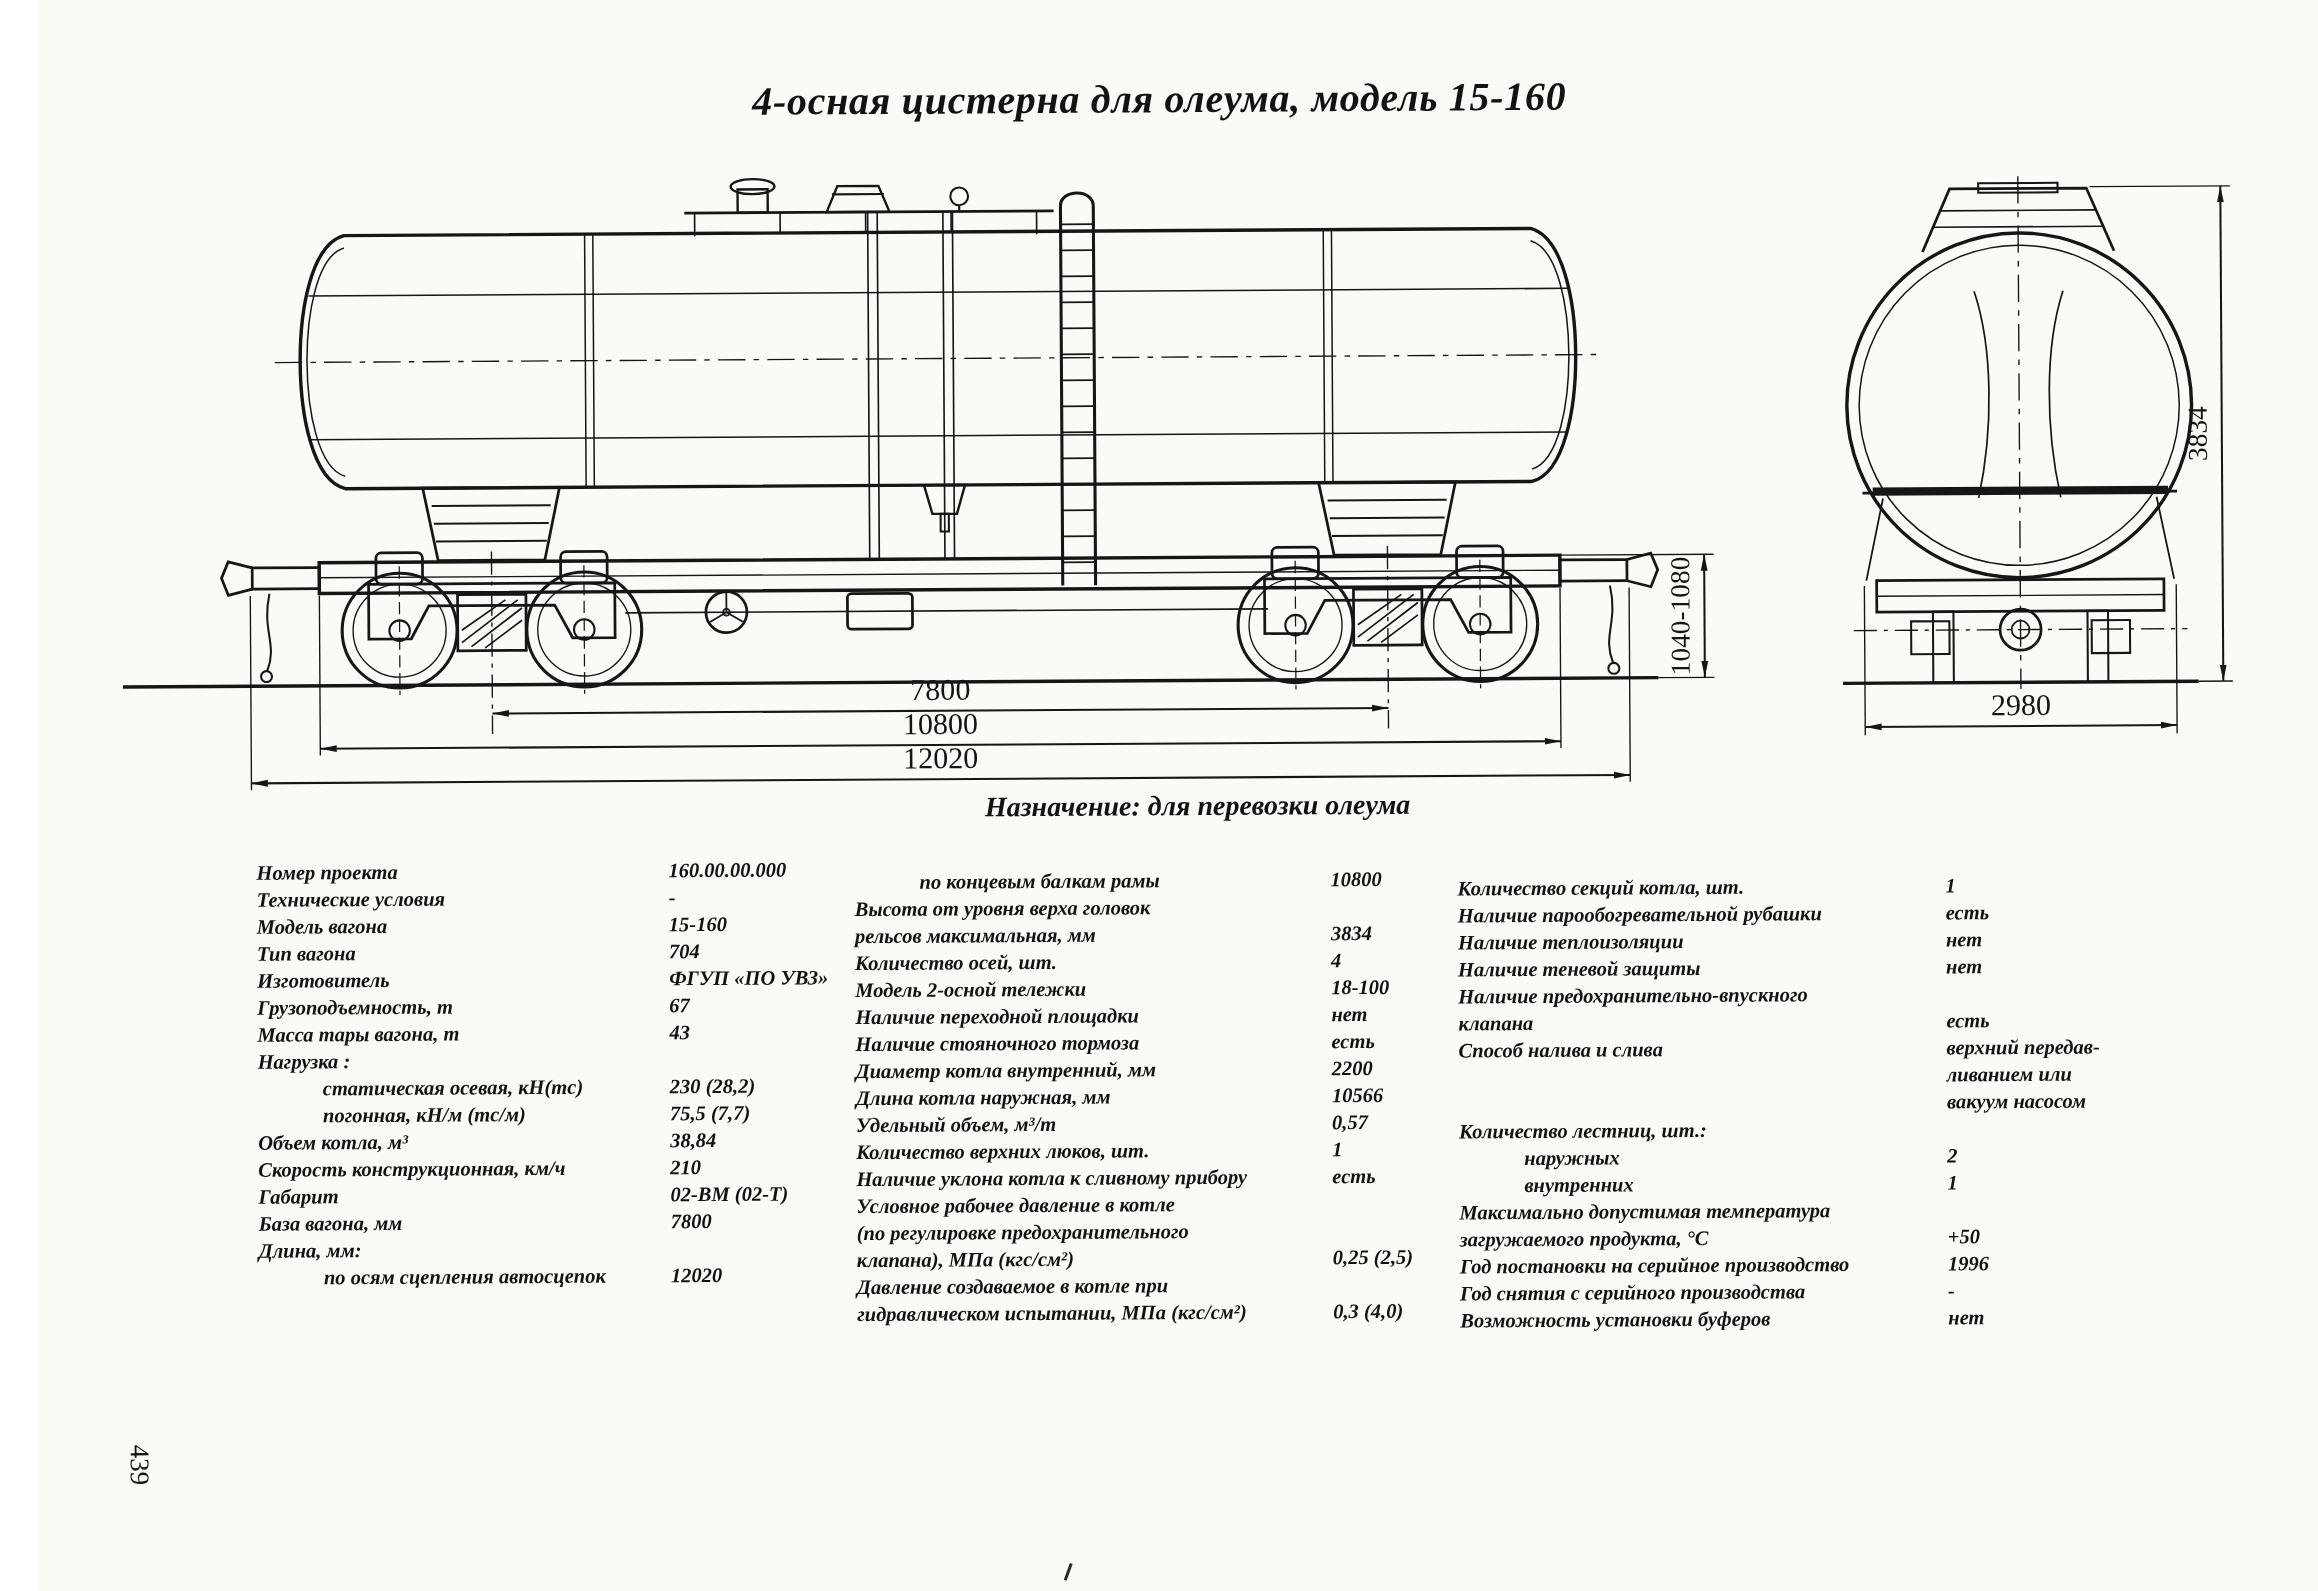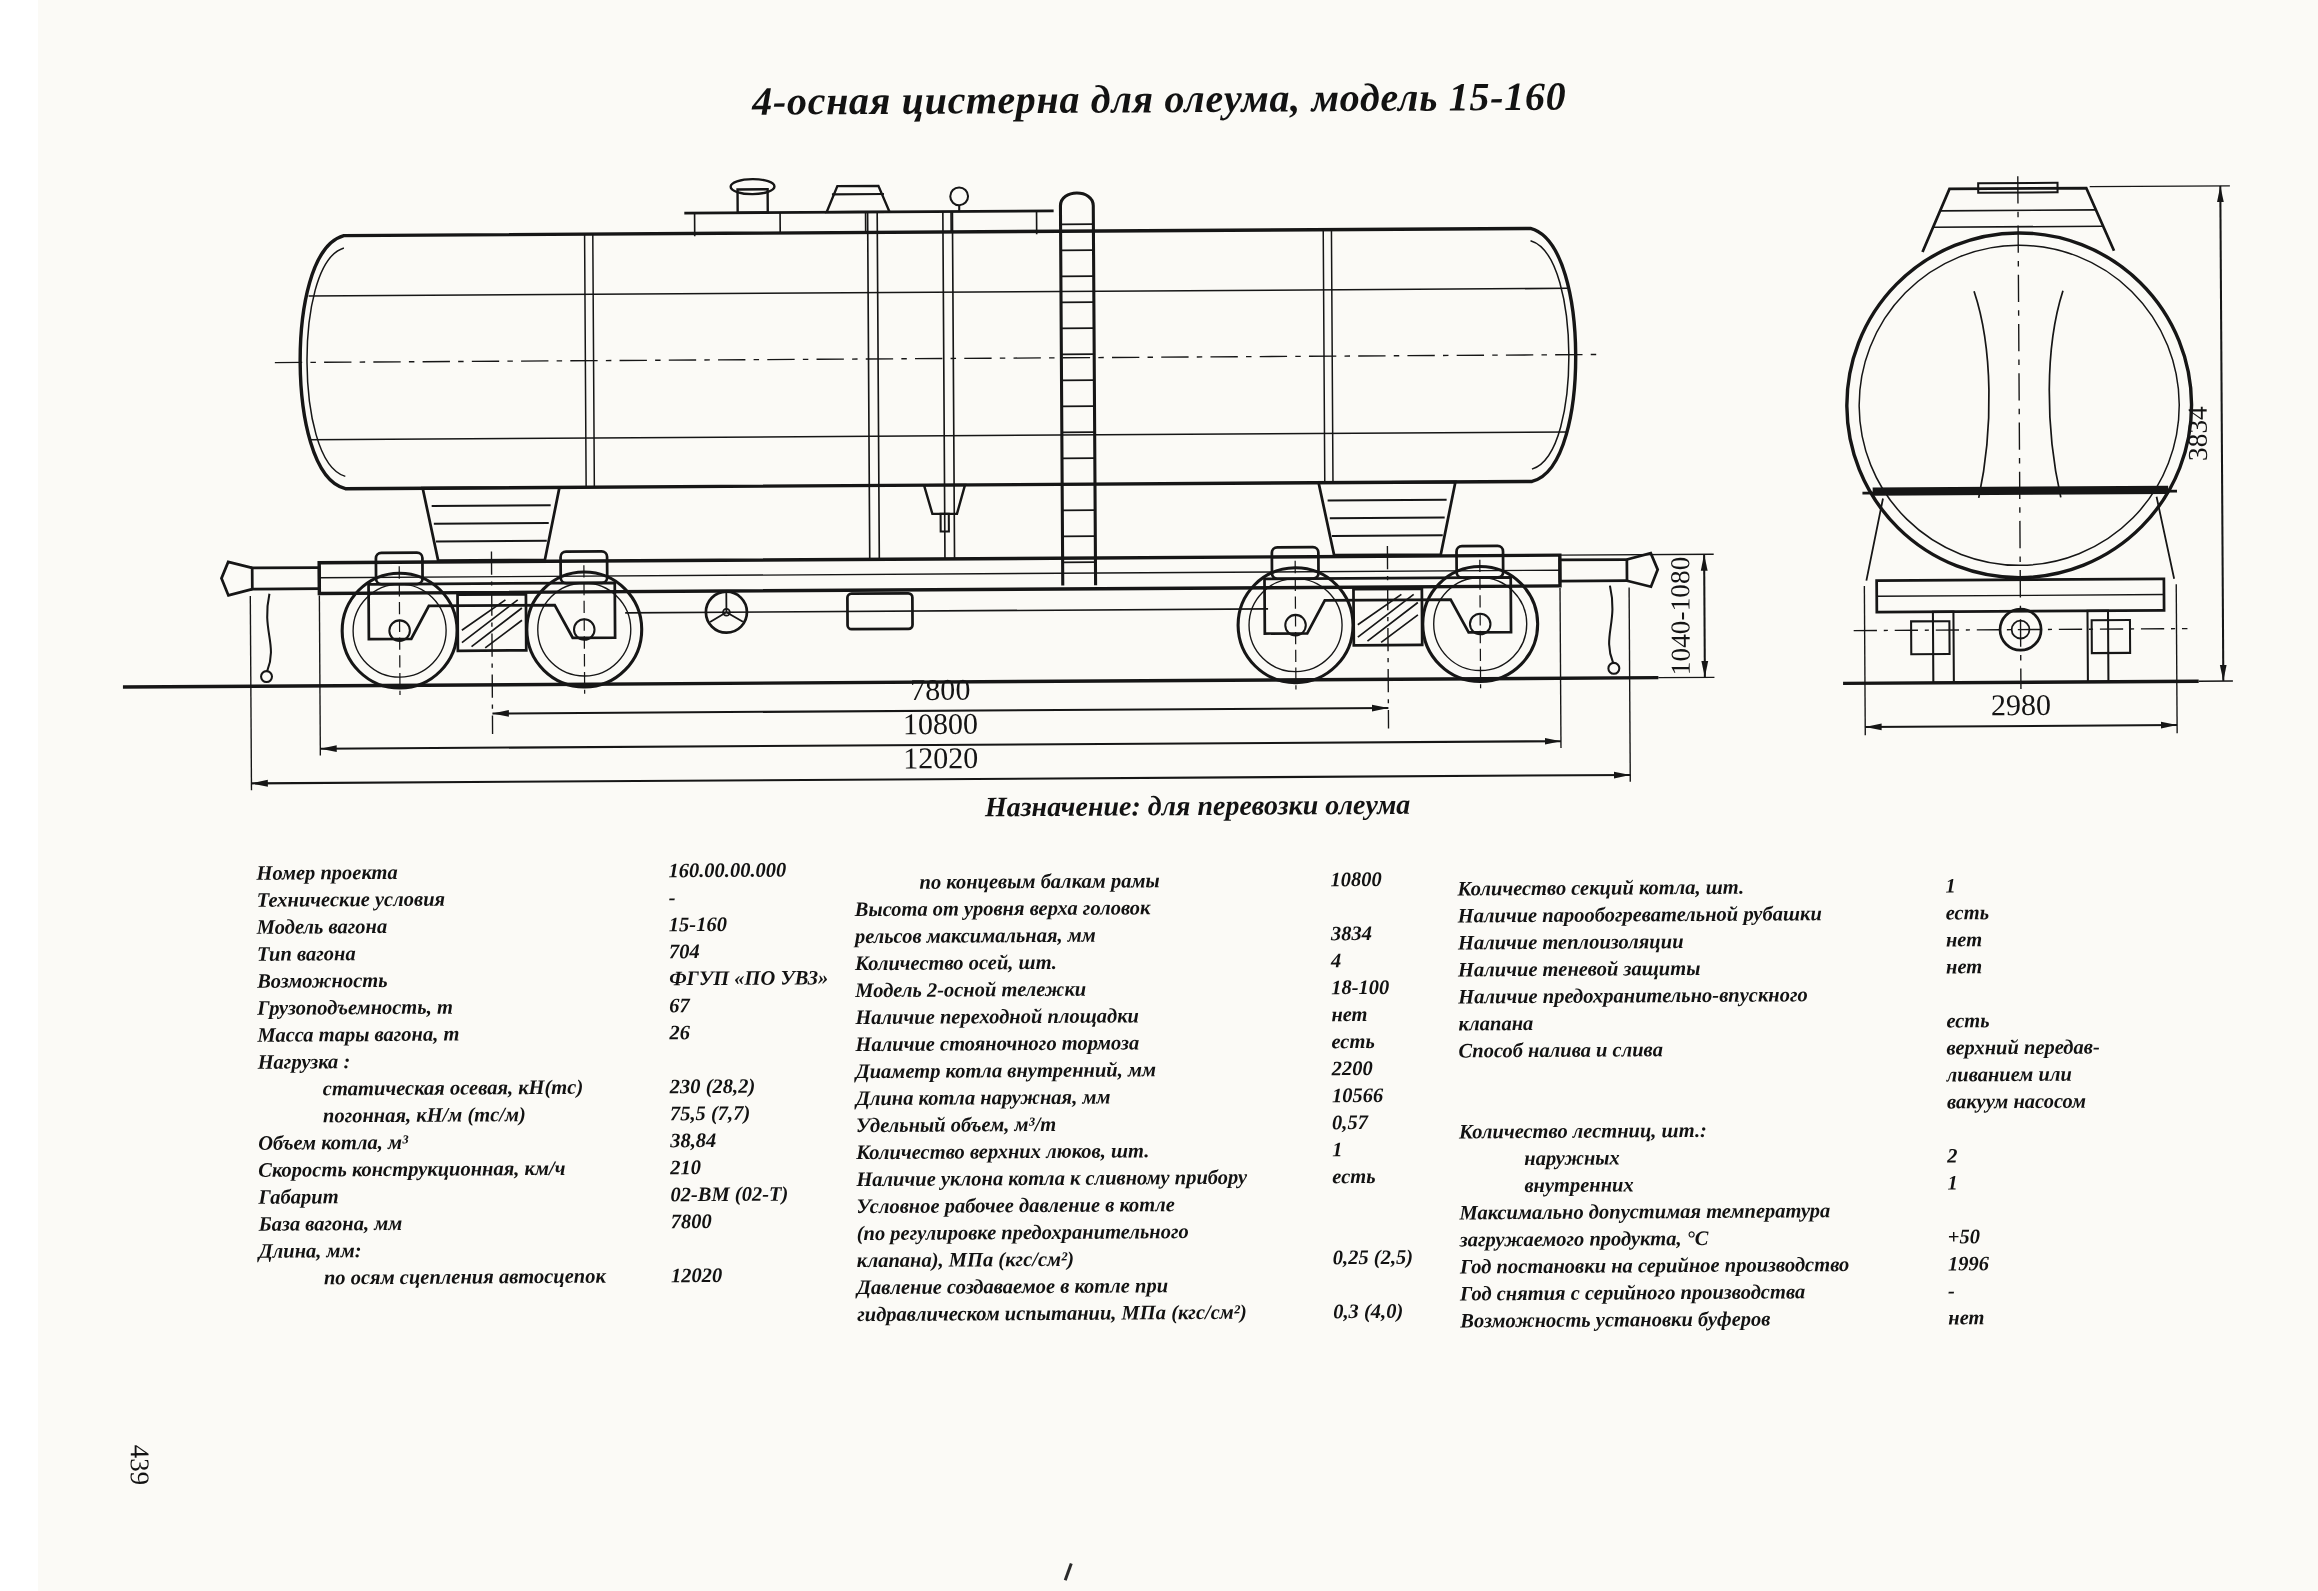--- a/index.html
+++ b/index.html
@@ -227,23 +227,23 @@
       </svg>
     </div>
 
     <div class="subtitle">Назначение: для перевозки олеума</div>
 
     <div class="spec-col" id="spec-col1">
         <div class="spec-row"><span class="lbl">Номер проекта</span><span class="val">160.00.00.000</span></div>
         <div class="spec-row"><span class="lbl">Технические условия</span><span class="val">-</span></div>
         <div class="spec-row"><span class="lbl">Модель вагона</span><span class="val">15-160</span></div>
         <div class="spec-row"><span class="lbl">Тип вагона</span><span class="val">704</span></div>
-        <div class="spec-row"><span class="lbl">Возможность</span><span class="val">ФГУП «ПО УВЗ»</span></div>
+        <div class="spec-row"><span class="lbl">Изготовитель</span><span class="val">ФГУП «ПО УВЗ»</span></div>
         <div class="spec-row"><span class="lbl">Грузоподъемность, т</span><span class="val">67</span></div>
-        <div class="spec-row"><span class="lbl">Масса тары вагона, т</span><span class="val">26</span></div>
+        <div class="spec-row"><span class="lbl">Масса тары вагона, т</span><span class="val">43</span></div>
         <div class="spec-row"><span class="lbl">Нагрузка :</span><span class="val"></span></div>
         <div class="spec-row"><span class="lbl ind">статическая осевая, кН(тс)</span><span class="val">230 (28,2)</span></div>
         <div class="spec-row"><span class="lbl ind">погонная, кН/м (тс/м)</span><span class="val">75,5 (7,7)</span></div>
         <div class="spec-row"><span class="lbl">Объем котла, м³</span><span class="val">38,84</span></div>
         <div class="spec-row"><span class="lbl">Скорость конструкционная, км/ч</span><span class="val">210</span></div>
         <div class="spec-row"><span class="lbl">Габарит</span><span class="val">02-ВМ (02-Т)</span></div>
         <div class="spec-row"><span class="lbl">База вагона, мм</span><span class="val">7800</span></div>
         <div class="spec-row"><span class="lbl">Длина, мм:</span><span class="val"></span></div>
         <div class="spec-row"><span class="lbl ind">по осям сцепления автосцепок</span><span class="val">12020</span></div>
       </div>

